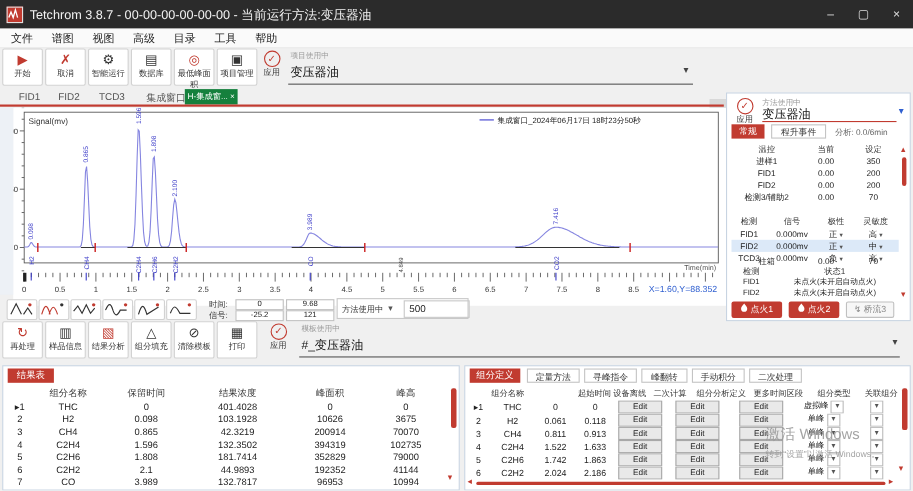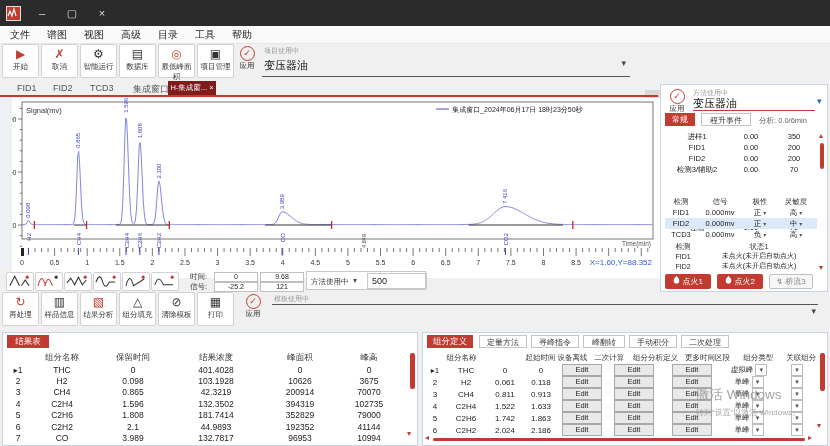--- a/index.html
+++ b/index.html
@@ -26,21 +26,21 @@
   .flabel{display:block;font-size:7px;color:#999;padding-left:2px}
   .fvalue{display:block;font-size:11px;color:#111;padding:2px 0 3px 2px}
   .caret{position:absolute;font-size:9px;color:#444}
   .devbtn{position:absolute;left:645px;top:46px;width:131px;height:29px;background:#d9d9d9;color:#444;
           font-size:10px;text-align:center;line-height:29px}
   .pwrbtn{position:absolute;left:781px;top:44px;width:47px;height:33px;background:#fff;border:1px solid #d2d2d2;
           border-radius:2px;text-align:center;font-size:7.5px;color:#333;box-sizing:border-box}
   
   .tabrow{left:0;top:81px;width:658px;height:16px}
   .ctab{position:absolute;top:2px;font-size:9px;color:#555}
-  .ctab-active{position:absolute;top:0;left:168px;width:48px;height:14px;background:#7f1d1d;color:#fff;
+  .ctab-active{position:absolute;top:0;left:168px;width:48px;height:14px;background:#15803d;color:#fff;
                font-size:7.5px;line-height:14px;text-align:center;white-space:nowrap}
   .tabline{position:absolute;top:14px;left:0;width:658px;height:2px;background:#c13b30}
   .leftstrip{left:0;top:98px;width:12px;height:170px;background:#edf1f6;border-right:1px solid #d3dde8}
   .chart-panel{left:12px;top:98px;width:648px;height:180px;background:#fff}
   svg text{font-family:"Liberation Sans",sans-serif}
   
   .range-row{left:0;top:270px;width:658px;height:22px}
   .pt{position:absolute;top:2px;width:26px;height:17px;background:#fff;border:1px solid #d2d2d2;border-radius:2px}
   .rlab{position:absolute;font-size:7.5px;color:#333}
   .rfield{position:absolute;width:42px;height:8px;border:1px solid #c0c0c0;font-size:7px;color:#222;
@@ -71,20 +71,21 @@
 </style>
 </head>
 <body>
 
 <div class="abs titlebar">
   <span class="appicon">
     <svg width="11" height="11" viewBox="0 0 11 11">
         <polyline points="1,9 3,4 5,9 7,2 9,9" fill="none" stroke="#fff" stroke-width="1.2"></polyline>
       </svg>
   </span>
+  <span style="flex:1">Tetchrom 3.8.7 - 00-00-00-00-00-00 - 当前运行方法:变压器油</span>
   <span class="wctrl">–</span>
   <span class="wctrl">▢</span>
   <span class="wctrl">×</span>
 </div>
 
 <div class="abs menubar" id="menubar">
     <span class="menu-item">文件</span>
     <span class="menu-item">谱图</span>
     <span class="menu-item">视图</span>
     <span class="menu-item">高级</span>
@@ -339,20 +340,21 @@
   </div>
 </div>
 
 <div class="abs" id="toolbar2" style="left:0;top:292px;width:830px;height:38px">
   <div class="applyblk" style="left:238px">
     <span class="circ">✓</span>
     <span style="display:block">应用</span>
   </div>
   <div class="field" style="left:272px;top:2px;width:546px">
     <span class="flabel">模板使用中</span>
+    <span class="fvalue">#_变压器油</span>
     <span class="caret" style="right:2px;top:12px">▾</span>
   </div>
 <div class="tb-btn" style="left: 2px;"><span class="g" style="color: rgb(193, 59, 48);">↻</span><span>再处理</span></div>
     <div class="tb-btn" style="left: 41px;"><span class="g" style="color: rgb(51, 51, 51);">▥</span><span>样品信息</span></div>
     <div class="tb-btn" style="left: 80px;"><span class="g" style="color: rgb(193, 59, 48);">▧</span><span>结果分析</span></div>
     <div class="tb-btn" style="left: 119px;"><span class="g" style="color: rgb(51, 51, 51);">△</span><span>组分填充</span></div>
     <div class="tb-btn" style="left: 158px;"><span class="g" style="color: rgb(51, 51, 51);">⊘</span><span>清除模板</span></div>
     <div class="tb-btn" style="left: 197px;"><span class="g" style="color: rgb(51, 51, 51);">▦</span><span>打印</span></div>
   </div>
 
@@ -528,20 +530,25 @@
     <span style="display:block">应用</span>
   </div>
   <span style="position:absolute;left:32px;top:3px;font-size:7px;color:#999">方法使用中</span>
   <span style="position:absolute;left:32px;top:11px;font-size:11px;color:#111">变压器油</span>
   <div style="position:absolute;left:32px;top:25px;width:122px;height:1px;background:#c13b30"></div>
   <span style="position:absolute;left:156px;top:11px;font-size:9px;color:#2f5fd0">▾</span>
   <div class="rp-tab-active">常规</div>
   <div class="rp-tab">程升事件</div>
   <span style="position:absolute;left:98px;top:31px;font-size:7.5px;color:#666">分析: 0.0/6min</span>
   <div id="temp-table" style="position:absolute;left:4px;top:46px;width:152px">
+      <div class="trow" style="height: 10px; font-size: 7.5px; color: rgb(51, 51, 51);">
+        <div class="tcell" style="width: 64px;">温控</div>
+        <div class="tcell" style="width: 44px;">当前</div>
+        <div class="tcell" style="width: 42px;">设定</div>
+      </div>
       <div class="trow" style="height: 11px; font-size: 7.5px; color: rgb(34, 34, 34);">
         <div class="tcell" style="width: 64px;">进样1</div>
         <div class="tcell" style="width: 44px;">0.00</div>
         <div class="tcell" style="width: 42px;">350</div>
       </div>
       <div class="trow" style="height: 11px; font-size: 7.5px; color: rgb(34, 34, 34);">
         <div class="tcell" style="width: 64px;">FID1</div>
         <div class="tcell" style="width: 44px;">0.00</div>
         <div class="tcell" style="width: 42px;">200</div>
       </div>

